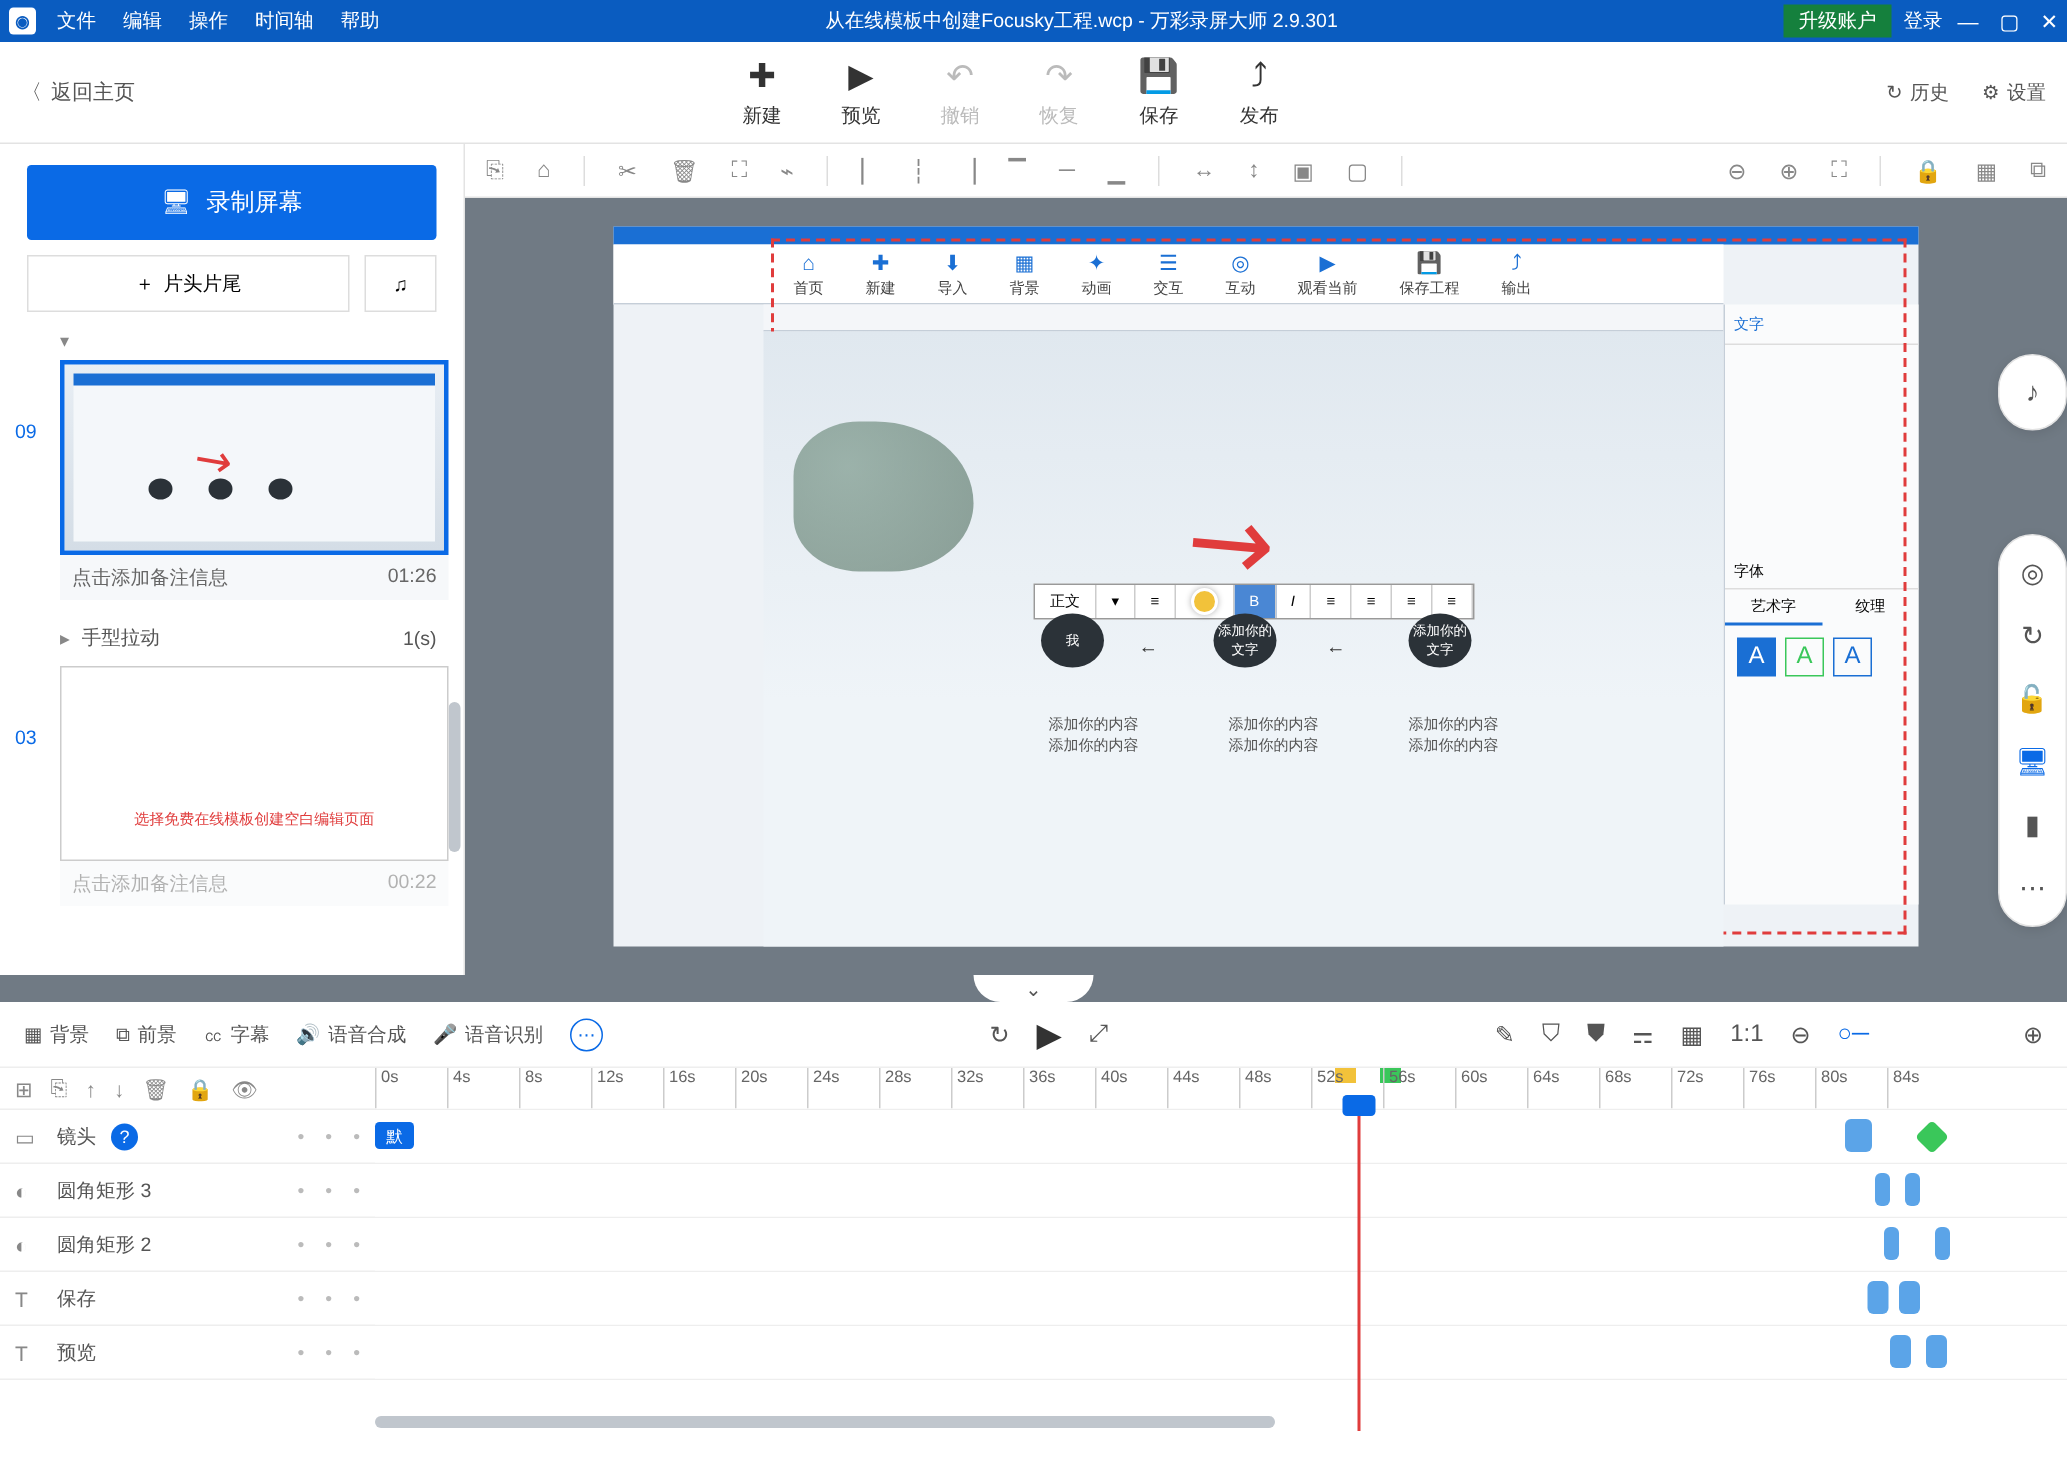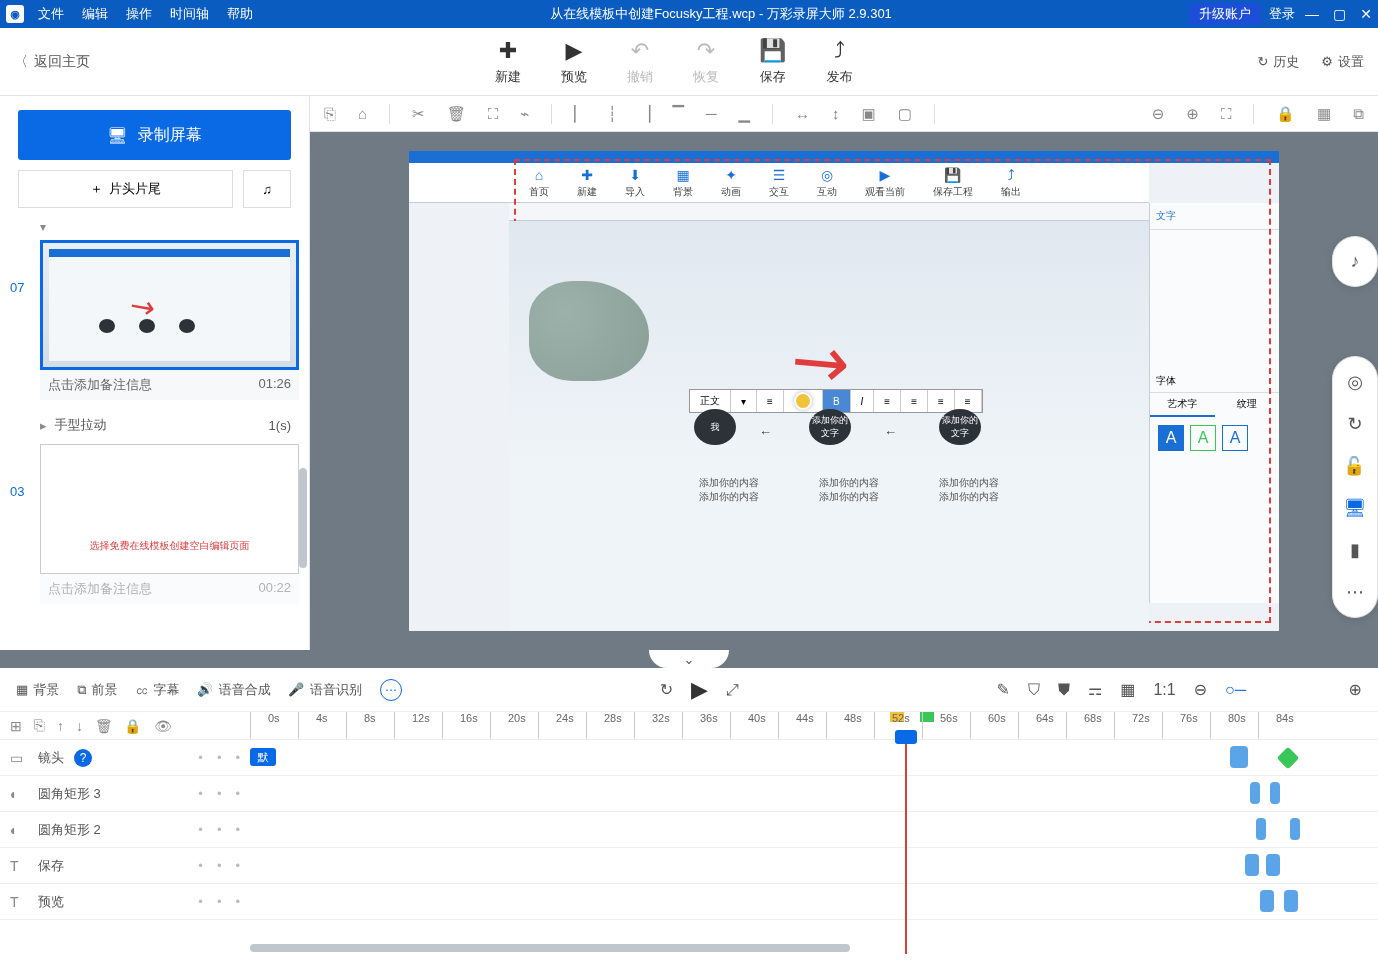--- a/index.html
+++ b/index.html
@@ -3,21 +3,21 @@
 <meta charset="utf-8">
 <style>
 * { margin: 0; padding: 0; box-sizing: border-box; font-family: "Microsoft YaHei", sans-serif; }
 body { width: 1378px; height: 979px; background: #fff; overflow: hidden; font-size: 13px; }
 
 
 .titlebar { height: 28px; background: #0a5cc0; color: #fff; display: flex; align-items: center; padding: 0 6px; }
 .titlebar .menu { display: flex; gap: 18px; margin-left: 8px; }
 .titlebar .menu span { cursor: pointer; }
 .titlebar .title { flex: 1; text-align: center; font-size: 13px; }
-.titlebar .upgrade { background: #1d4ed8; padding: 2px 10px; margin-right: 8px; cursor: pointer; }
+.titlebar .upgrade { background: #15803d; padding: 2px 10px; margin-right: 8px; cursor: pointer; }
 .titlebar .login { margin-right: 10px; cursor: pointer; }
 .titlebar .winctl { display: flex; gap: 14px; font-size: 14px; }
 .titlebar .winctl span { cursor: pointer; }
 .titlebar .logo { width: 18px; height: 18px; background: #fff; border-radius: 3px; display: flex; align-items: center; justify-content: center; color: #0a5cc0; font-weight: bold; font-size: 11px; margin-right: 6px; }
 
 
 .toolbar-row { height: 68px; display: flex; align-items: center; border-bottom: 1px solid #e3e3e3; padding: 0 14px; }
 .back-btn { display: flex; align-items: center; gap: 6px; color: #555; cursor: pointer; font-size: 14px; }
 .tool-center { flex: 1; display: flex; justify-content: center; gap: 40px; }
 .tool-btn { display: flex; flex-direction: column; align-items: center; gap: 4px; color: #333; cursor: pointer; font-size: 13px; }
@@ -74,21 +74,21 @@
 .tl-controls .ctl { display: flex; align-items: center; gap: 5px; cursor: pointer; font-size: 13px; }
 .tl-controls .spacer { flex: 1; }
 .tl-controls .icon-only { font-size: 16px; cursor: pointer; }
 .tl-controls .more-dot { width: 22px; height: 22px; border: 1.5px solid #0a6ae6; border-radius: 50%; display: flex; align-items: center; justify-content: center; color: #0a6ae6; font-size: 12px; cursor: pointer; }
 
 
 .ruler-row { display: flex; height: 28px; border-bottom: 1px solid #eee; }
 .ruler-left { width: 250px; display: flex; align-items: center; gap: 12px; padding: 0 10px; color: #888; }
 .ruler-left span { font-size: 14px; cursor: pointer; }
 .ruler { flex: 1; position: relative; background: #fff; font-size: 11px; color: #666; overflow: hidden; }
-.ruler .tick { position: absolute; top: 0; height: 100%; border-left: 1px solid #ccc; padding-left: 17px; }
+.ruler .tick { position: absolute; top: 0; height: 100%; border-left: 1px solid #ccc; padding-left: 3px; }
 
 
 .tracks { height: 214px; overflow: hidden; }
 .track { display: flex; height: 36px; border-bottom: 1px solid #eee; align-items: center; }
 .track-head { width: 250px; display: flex; align-items: center; gap: 10px; padding: 0 10px; color: #555; font-size: 13px; }
 .track-head .t-ico { width: 18px; color: #888; font-size: 14px; }
 .track-head .dots { margin-left: auto; display: flex; gap: 14px; color: #bbb; }
 .track-body { flex: 1; position: relative; height: 100%; background: #fff; }
 .block { position: absolute; top: 6px; height: 22px; border-radius: 4px; }
 .block.blue { background: #5ba4e8; }
@@ -197,21 +197,21 @@
       <div class="music-btn">
           <span>♫</span>
         </div>
     </div>
     <div class="slide-list" style="position:relative;">
       <div class="scrollbar-v"></div>
       <div style="display:flex; align-items:center; gap:8px; padding:0 8px 6px 30px; color:#888; font-size:12px;">
         <span>▾</span>
       </div>
       <div class="slide-item">
-        <div class="slide-num">07</div>
+        <div class="slide-num">09</div>
         <div class="slide-card">
           <div class="thumb">
             <div style="position:absolute;inset:6px;background:#f4f7fa;">
               <div style="height:8px;background:#1a6fd4;"></div>
               <div class="red-arrow-thumb">↘</div>
               <div class="mini-blob" style="top:70px;left:50px;"></div>
               <div class="mini-blob" style="top:70px;left:90px;"></div>
               <div class="mini-blob" style="top:70px;left:130px;"></div>
             </div>
           </div>

